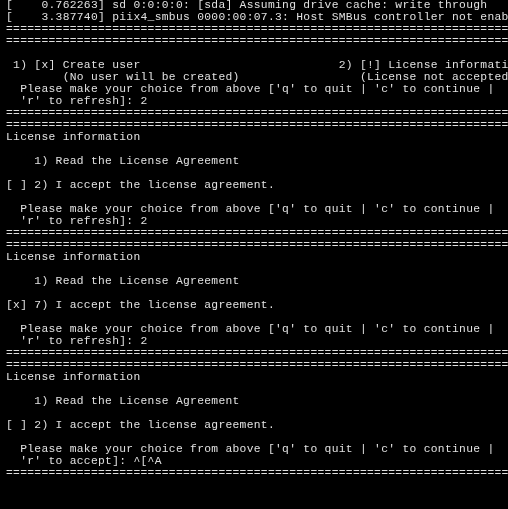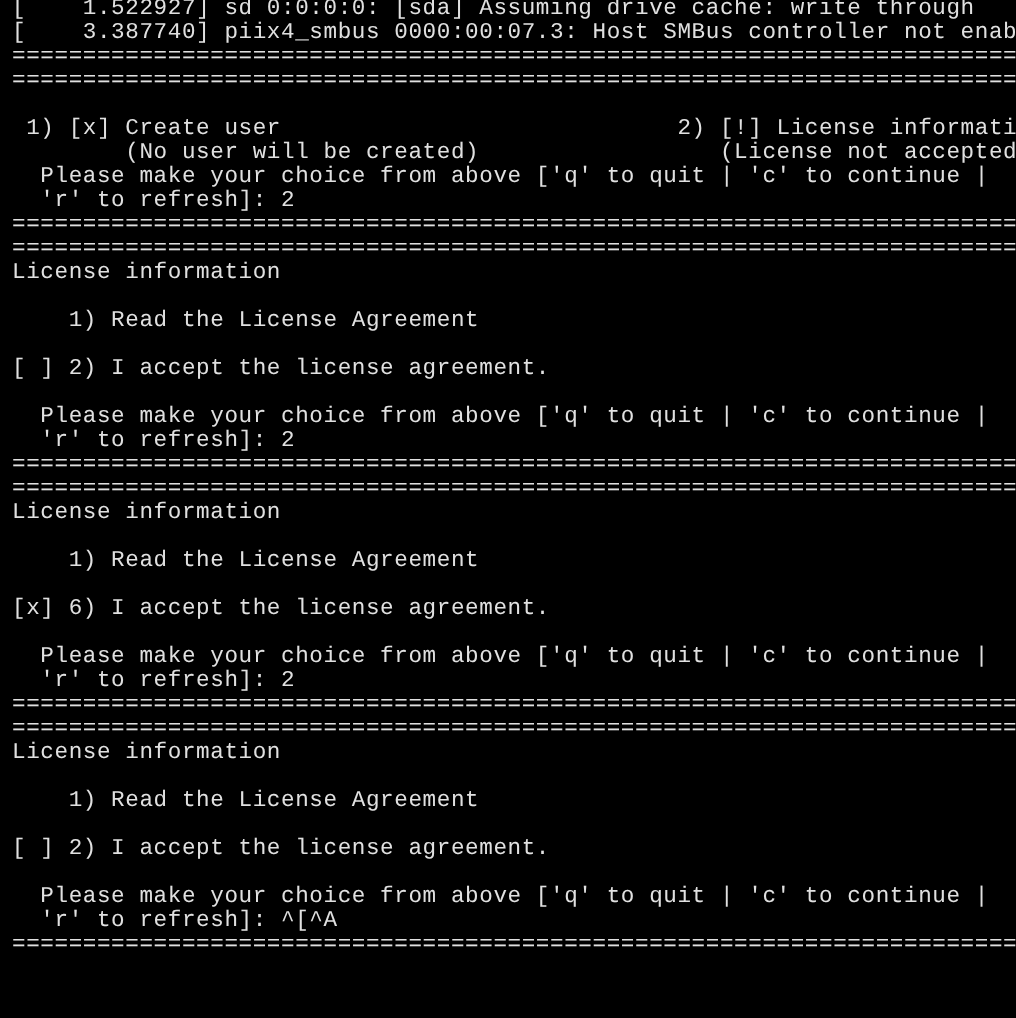--- a/index.html
+++ b/index.html
@@ -21,21 +21,21 @@
     }
     .line {
       white-space: pre;
       min-height: 12px;
     }
   </style>
 </head>
 <body>
 
 <div>
-  <div class="line">[    1.522927] sd 0:0:0:0: [sda] Assuming drive cache: write through</div>
+  <div class="line">[    0.762263] sd 0:0:0:0: [sda] Assuming drive cache: write through</div>
   <div class="line">[    3.387740] piix4_smbus 0000:00:07.3: Host SMBus controller not enabled!</div>
   <div class="line">================================================================================</div>
   <div class="line">================================================================================</div>
   <div class="line"> </div>
   <div class="line"> 1) [x] Create user                            2) [!] License information</div>
   <div class="line">        (No user will be created)                 (License not accepted)</div>
   <div class="line">  Please make your choice from above ['q' to quit | 'c' to continue |</div>
   <div class="line">  'r' to refresh]: 2</div>
   <div class="line">================================================================================</div>
   <div class="line">================================================================================</div>
@@ -46,28 +46,28 @@
   <div class="line">[ ] 2) I accept the license agreement.</div>
   <div class="line"> </div>
   <div class="line">  Please make your choice from above ['q' to quit | 'c' to continue |</div>
   <div class="line">  'r' to refresh]: 2</div>
   <div class="line">================================================================================</div>
   <div class="line">================================================================================</div>
   <div class="line">License information</div>
   <div class="line"> </div>
   <div class="line">    1) Read the License Agreement</div>
   <div class="line"> </div>
-  <div class="line">[x] 6) I accept the license agreement.</div>
+  <div class="line">[x] 7) I accept the license agreement.</div>
   <div class="line"> </div>
   <div class="line">  Please make your choice from above ['q' to quit | 'c' to continue |</div>
   <div class="line">  'r' to refresh]: 2</div>
   <div class="line">================================================================================</div>
   <div class="line">================================================================================</div>
   <div class="line">License information</div>
   <div class="line"> </div>
   <div class="line">    1) Read the License Agreement</div>
   <div class="line"> </div>
   <div class="line">[ ] 2) I accept the license agreement.</div>
   <div class="line"> </div>
   <div class="line">  Please make your choice from above ['q' to quit | 'c' to continue |</div>
-  <div class="line">  'r' to refresh]: ^[^A</div>
+  <div class="line">  'r' to accept]: ^[^A</div>
   <div class="line">================================================================================</div>
 </div>
 
 </body></html>

